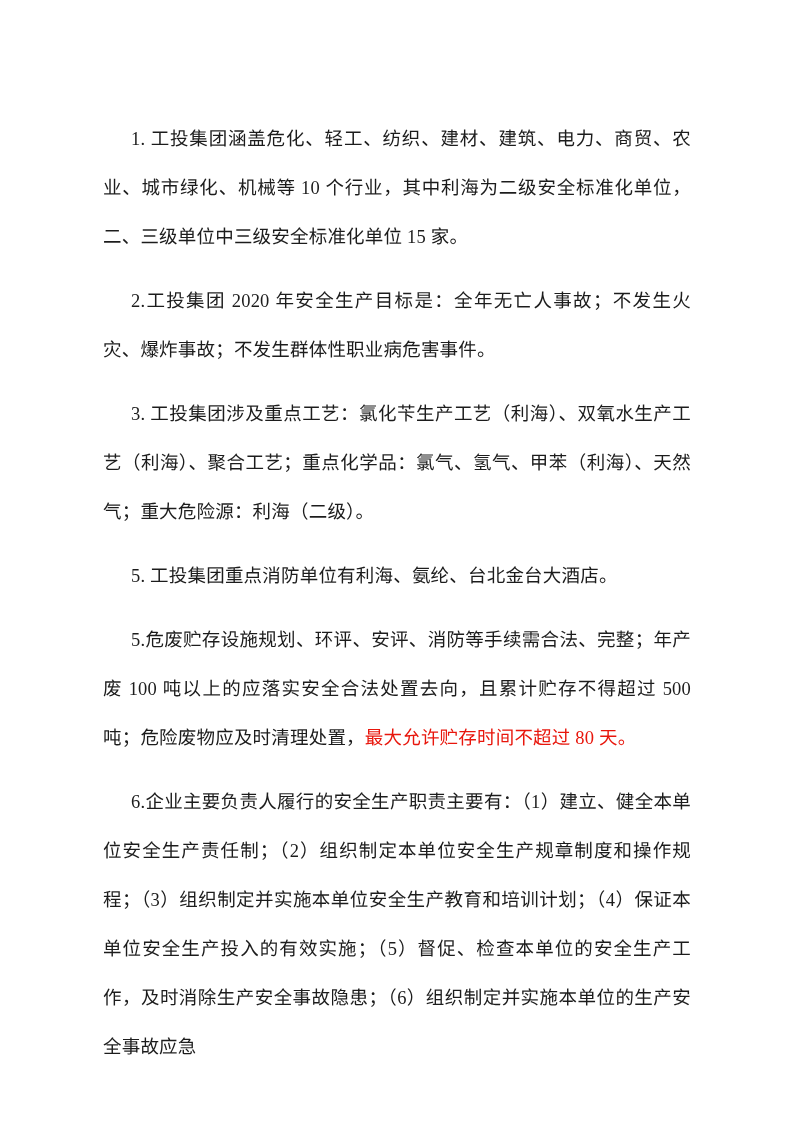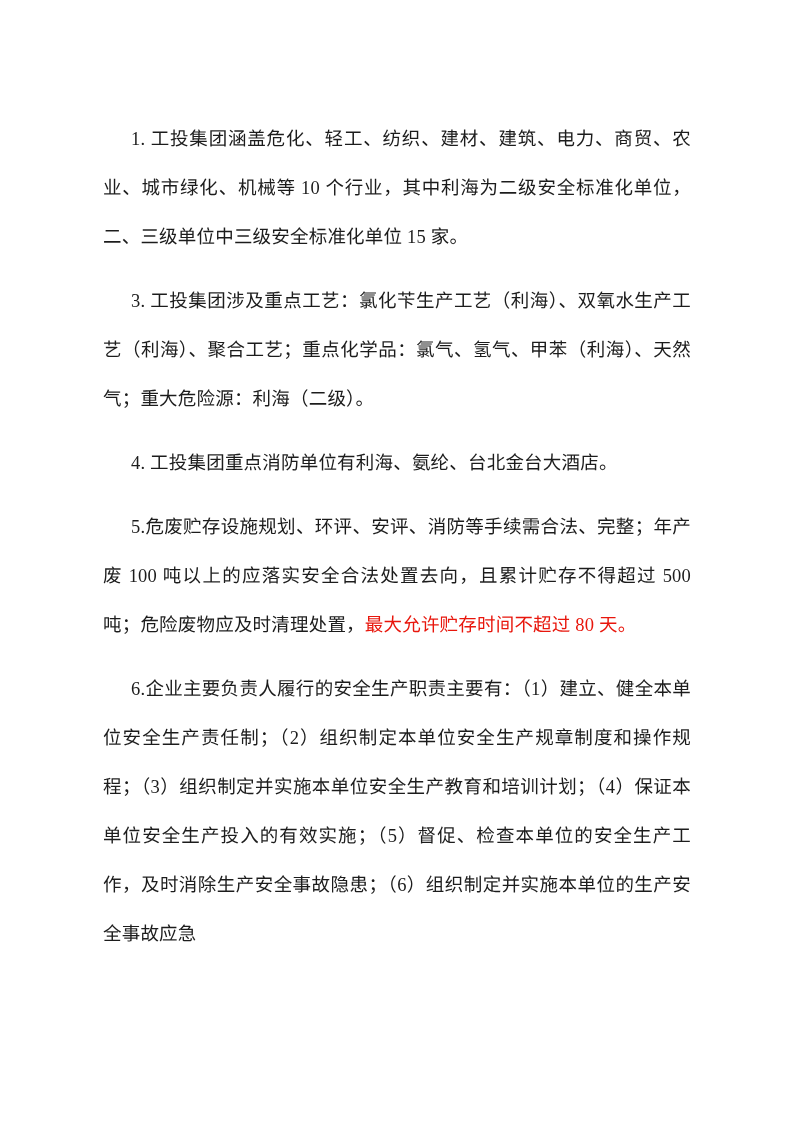--- a/index.html
+++ b/index.html
@@ -34,18 +34,19 @@
   .doc-body p:last-child {
     margin-bottom: 0;
   }
 </style>
 </head>
 <body>
 
 <div class="page">
   <div class="doc-body" style="color: rgb(28, 28, 28);">
       <p><span>1. 工投集团涵盖危化、轻工、纺织、建材、建筑、电力、商贸、农业、城市绿化、机械等 10 个行业，其中利海为二级安全标准化单位，二、三级单位中三级安全标准化单位 15 家。</span></p>
+      <p><span>2.工投集团 2020 年安全生产目标是：全年无亡人事故；不发生火灾、爆炸事故；不发生群体性职业病危害事件。</span></p>
       <p><span>3. 工投集团涉及重点工艺：氯化苄生产工艺（利海）、双氧水生产工艺（利海）、聚合工艺；重点化学品：氯气、氢气、甲苯（利海）、天然气；重大危险源：利海（二级）。</span></p>
-      <p><span>4. 工投集团重点消防单位有利海、氨纶、台北金台大酒店。</span></p>
+      <p><span>5. 工投集团重点消防单位有利海、氨纶、台北金台大酒店。</span></p>
       <p><span>5.危废贮存设施规划、环评、安评、消防等手续需合法、完整；年产废 100 吨以上的应落实安全合法处置去向，且累计贮存不得超过 500 吨；危险废物应及时清理处置，</span><span style="color: rgb(232, 22, 12);">最大允许贮存时间不超过 80 天。</span></p>
       <p><span>6.企业主要负责人履行的安全生产职责主要有：（1）建立、健全本单位安全生产责任制；（2）组织制定本单位安全生产规章制度和操作规程；（3）组织制定并实施本单位安全生产教育和培训计划；（4）保证本单位安全生产投入的有效实施；（5）督促、检查本单位的安全生产工作，及时消除生产安全事故隐患；（6）组织制定并实施本单位的生产安全事故应急</span></p>
     </div>
 </div>
 
 </body></html>

